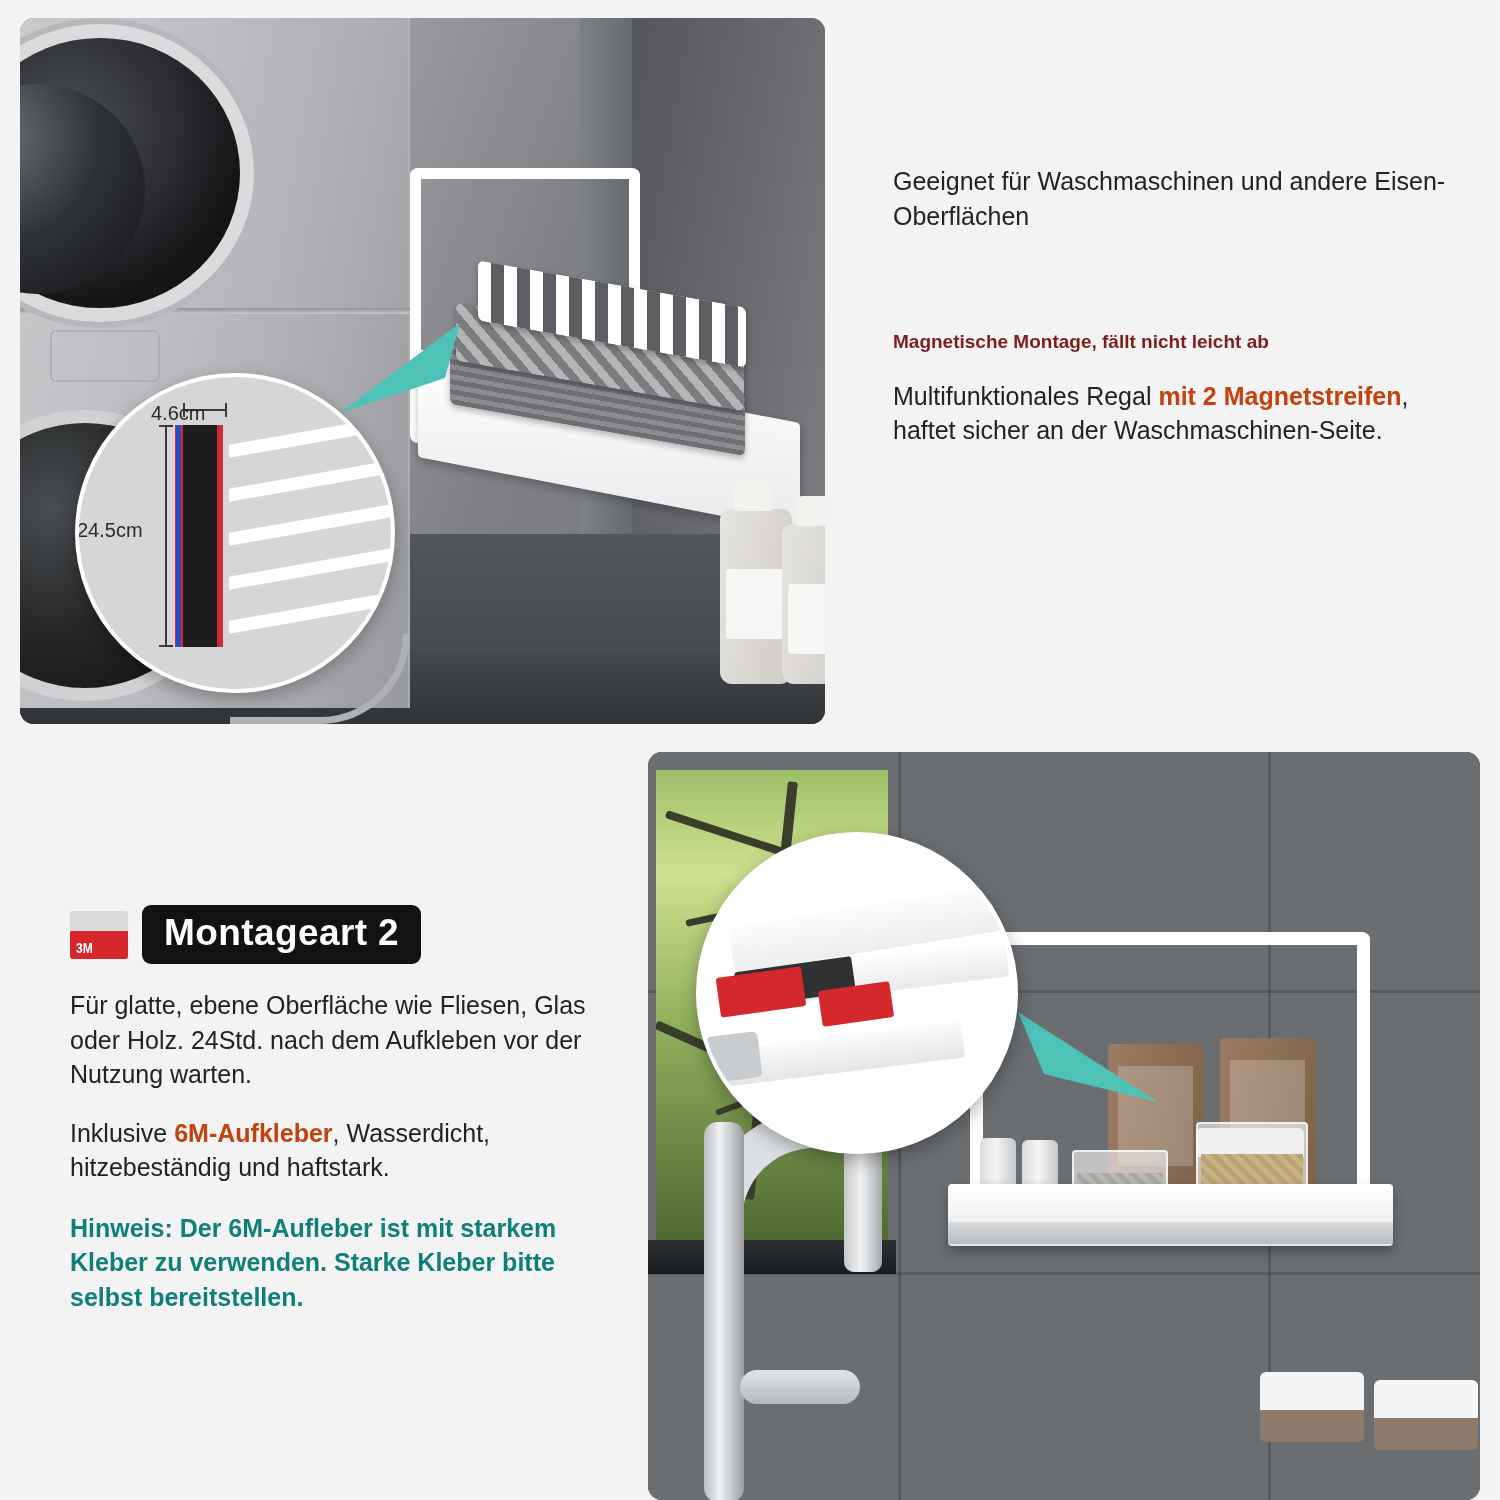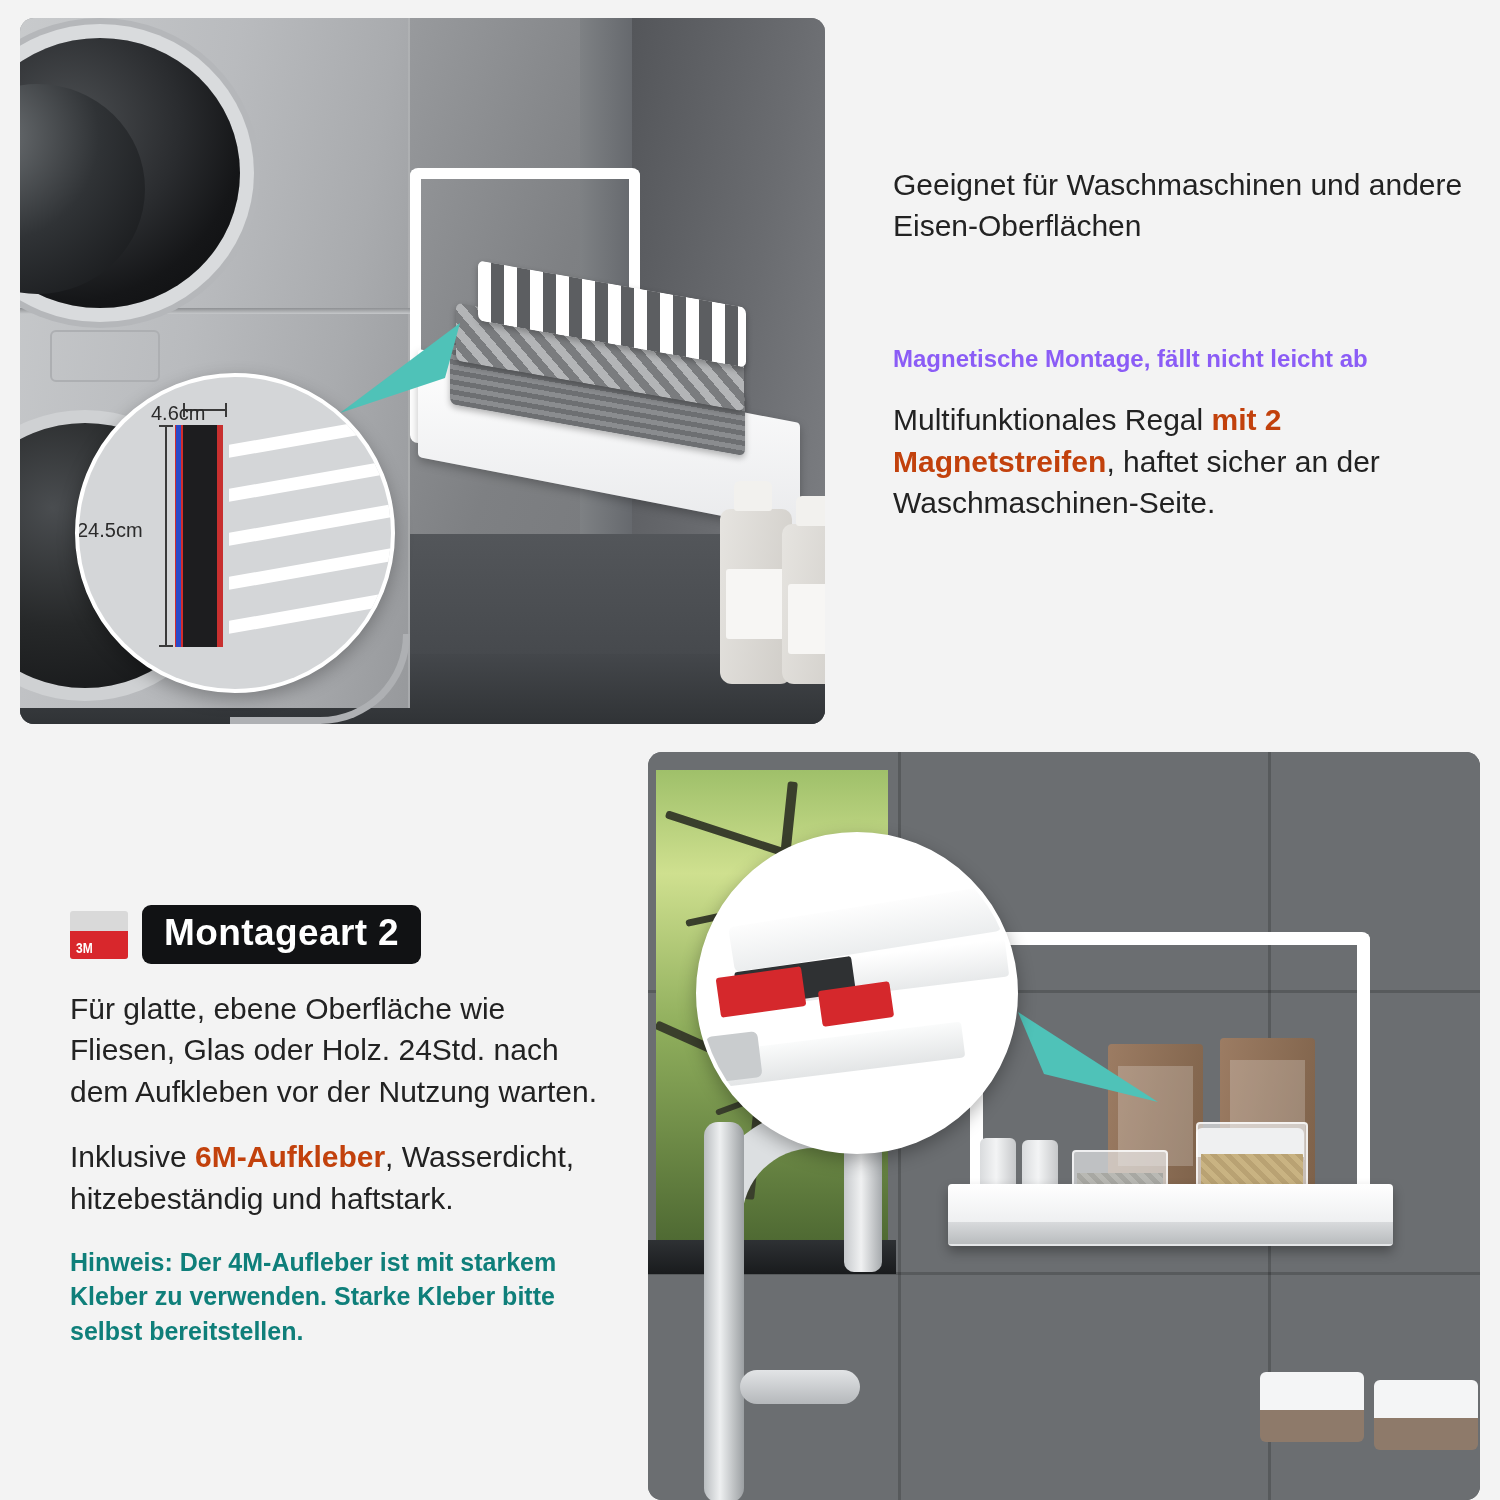--- a/index.html
+++ b/index.html
@@ -169,22 +169,22 @@
   }
   .icon-magnet { width:52px; height:52px; position:relative; flex:0 0 auto; }
   .icon-3m {
     width:58px; height:48px; position:relative; flex:0 0 auto;
     background:linear-gradient(180deg,#d9d9d9 0%, #d9d9d9 42%, #d5d5d5 42%);
     border-radius:3px; overflow:hidden;
   }
   .icon-3m .red { position:absolute; left:0; bottom:0; width:100%; height:58%; background:#d8272c; }
   .icon-3m .mtxt { position:absolute; left:4px; bottom:3px; color:#fff; font-size:15px; font-weight:700; transform:scaleX(.8); }
 
-  .body-text { font-size:30px; line-height:1.38; color:#222; margin-top:24px; }
-  .head-bold { font-size:24px; font-weight:700; line-height:1.35; color:#8b5cf6; }
+  .body-text { font-size:25px; line-height:1.38; color:#222; margin-top:24px; }
+  .head-bold { font-size:19px; font-weight:700; line-height:1.35; color:#7f1d1d; }
   .teal { color:#c2410c; font-weight:700; }
 
   
   #section-mount2 { position:absolute; left:70px; top:905px; width:545px; }
 
   
   #photo-kitchen {
     left:648px; top:752px; width:832px; height:748px;
     background:linear-gradient(120deg,#6f7275,#5d6063 60%,#4f5255);
   }
@@ -377,21 +377,21 @@
     <span class="badge-title">Montageart 2</span>
   </div>
 
   <div class="body-text">Für glatte, ebene Oberfläche wie Fliesen, Glas oder Holz. 24Std. nach dem Aufkleben vor der Nutzung warten.</div>
 
 
   <div class="body-text">
     <span>Inklusive </span><span class="teal">6M-Aufkleber</span><span>, Wasserdicht, hitzebeständig und haftstark.</span>
   </div>
 
-  <div class="note-teal" style="margin-top:26px;">Hinweis: Der 4M-Aufleber ist mit starkem Kleber zu verwenden. Starke Kleber bitte selbst bereitstellen.</div>
+  <div class="note-teal" style="margin-top:26px;">Hinweis: Der 6M-Aufleber ist mit starkem Kleber zu verwenden. Starke Kleber bitte selbst bereitstellen.</div>
 </div>
 
 <div class="panel" id="photo-kitchen">
   <div class="tile-wall"></div>
   <div class="tline" style="left:0; top:238px; width:832px; height:3px;"></div>
   <div class="tline" style="left:0; top:520px; width:832px; height:3px;"></div>
   <div class="tline" style="left:620px; top:0; width:3px; height:748px;"></div>
   <div class="tline" style="left:250px; top:0; width:3px; height:748px;"></div>
 
   <div class="window">

